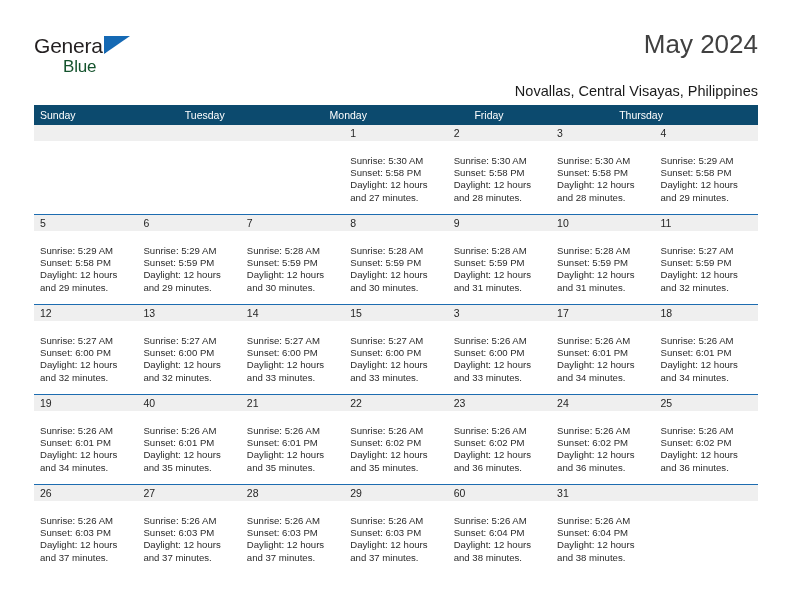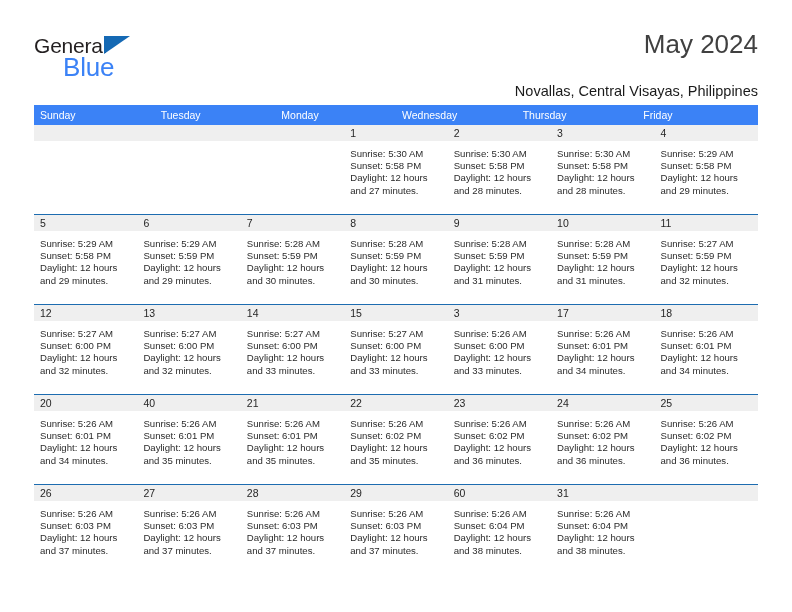--- a/index.html
+++ b/index.html
@@ -51,23 +51,23 @@
     top: 2px;
     width: 0;
     height: 0;
     border-left: 26px solid #1569b4;
     border-bottom: 18px solid transparent;
   }
   .logo-blue {
     position: absolute;
     left: 29px;
     top: 21px;
-    font-size: 26px;
+    font-size: 17px;
     line-height: 24px;
-    color: #3b82f6;
+    color: #14532d;
     letter-spacing: -0.2px;
   }
   .title-block {
     position: absolute;
     right: 0;
     top: 0;
     text-align: right;
   }
   .cal-title {
     font-size: 26px;
@@ -88,21 +88,21 @@
   
   .calendar {
     position: absolute;
     left: 34px;
     top: 105px;
     width: 724px;
   }
   .dow-row {
     display: flex;
     width: 100%;
-    background: #3b82f6;
+    background: #0c4a6e;
     height: 20px;
   }
   .dow {
     flex: 1 1 0;
     color: #ffffff;
     font-size: 10.5px;
     line-height: 20px;
     padding-left: 6px;
     box-sizing: border-box;
     white-space: nowrap;
@@ -130,21 +130,21 @@
     font-size: 10.5px;
     line-height: 16px;
     padding-left: 6px;
     color: #262626;
     box-sizing: border-box;
   }
   .day.empty .day-num {
     background: #efefef;
   }
   .day-body {
-    padding: 7px 6px 0 6px;
+    padding: 14px 6px 0 6px;
     font-size: 9.6px;
     line-height: 12.2px;
     color: #2b2b2b;
   }
   .day-body div {
     white-space: nowrap;
   }
 </style>
 </head>
 <body>
@@ -164,23 +164,22 @@
       <p class="cal-subtitle">Novallas, Central Visayas, Philippines</p>
     </div>
 
   </div>
 
   <div class="calendar">
     <div class="dow-row" id="dow-row">
         <div class="dow">Sunday</div>
         <div class="dow">Tuesday</div>
         <div class="dow">Monday</div>
-        <div class="dow">Wednesday</div>
+        <div class="dow">Friday</div>
         <div class="dow">Thursday</div>
-        <div class="dow">Friday</div>
       </div>
     <div id="weeks-container">
         <div class="week first">
           <div class="day empty">
             <div class="day-num"></div>
           </div>
           <div class="day empty">
             <div class="day-num"></div>
           </div>
           <div class="day empty">
@@ -348,21 +347,21 @@
             <div class="day-body">
               <div>Sunrise: 5:26 AM</div>
               <div>Sunset: 6:01 PM</div>
               <div>Daylight: 12 hours</div>
               <div>and 34 minutes.</div>
             </div>
           </div>
         </div>
         <div class="week">
           <div class="day">
-            <div class="day-num">20</div>
+            <div class="day-num">19</div>
             <div class="day-body">
               <div>Sunrise: 5:26 AM</div>
               <div>Sunset: 6:01 PM</div>
               <div>Daylight: 12 hours</div>
               <div>and 34 minutes.</div>
             </div>
           </div>
           <div class="day">
             <div class="day-num">40</div>
             <div class="day-body">

